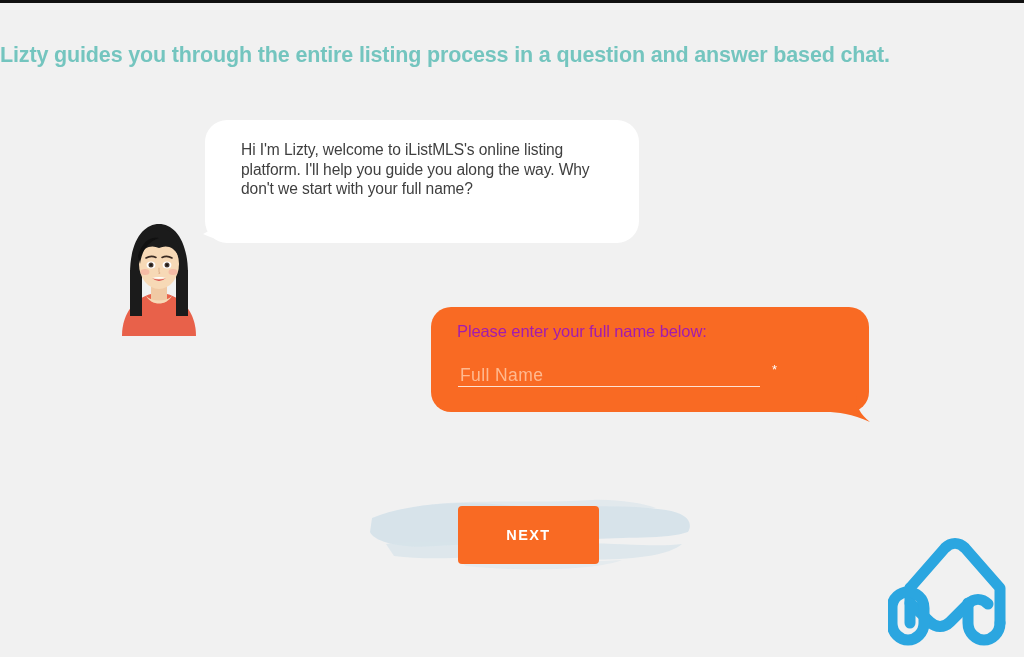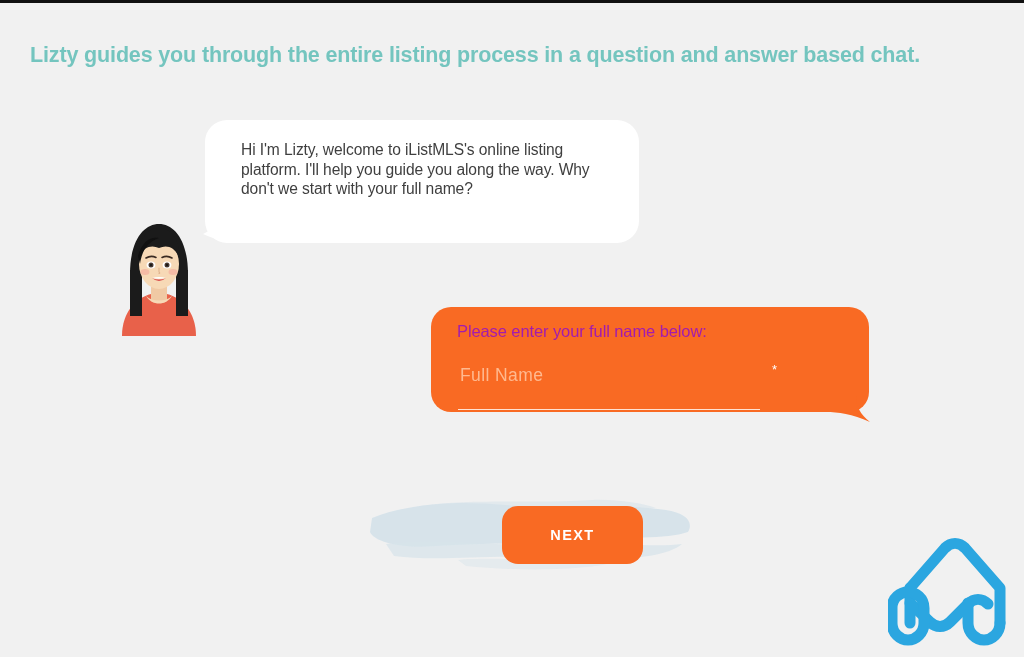--- a/index.html
+++ b/index.html
@@ -25,21 +25,21 @@
     height: 3px;
     background: #111111;
   }
 
   
   .headline {
     position: absolute;
     top: 43px;
     left: 0;
     width: 920px;
-    text-align: right;
+    text-align: left;
     font-size: 21.5px;
     font-weight: bold;
     color: #74c5bf;
     letter-spacing: -0.15px;
     white-space: nowrap;
   }
 
   
   .avatar {
     position: absolute;
@@ -115,21 +115,21 @@
   }
   .field-input {
     width: 100%;
     border: none;
     border-bottom: 1.6px solid #ffe2d2;
     background: transparent;
     outline: none;
     font-family: "Liberation Sans", sans-serif;
     font-size: 17.5px;
     color: #ffffff;
-    padding: 0 0 23px 2px;
+    padding: 0 0 0 2px;
     letter-spacing: 0.4px;
   }
   .field-input::placeholder {
     color: #ffb98f;
     opacity: 1;
   }
   .required-star {
     position: absolute;
     left: 772px;
     top: 363px;
@@ -150,28 +150,27 @@
   .watercolor svg { display: block; }
 
   .next-button {
     position: absolute;
     left: 458px;
     top: 506px;
     width: 141px;
     height: 58px;
     background: #f96a23;
     border: none;
-    border-radius: 16px;
+    border-radius: 4px;
     color: #ffffff;
     font-family: "Liberation Sans", sans-serif;
     font-size: 14.5px;
     font-weight: bold;
     letter-spacing: 1.4px;
     cursor: pointer;
-    margin-left: 44px;
   }
 
   
   .logo {
     position: absolute;
     left: 888px;
     top: 518px;
     width: 128px;
     height: 132px;
   }

